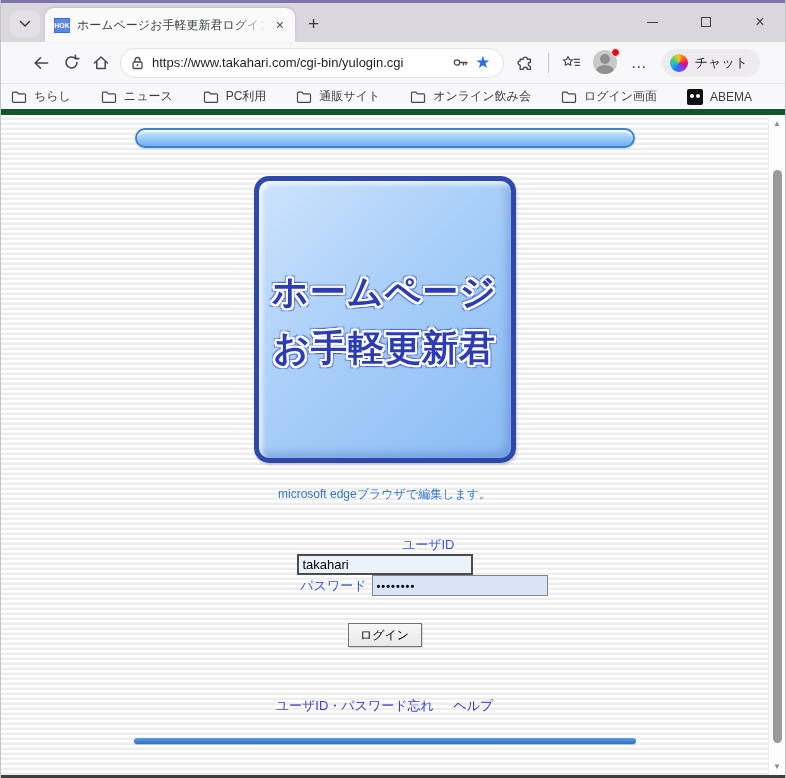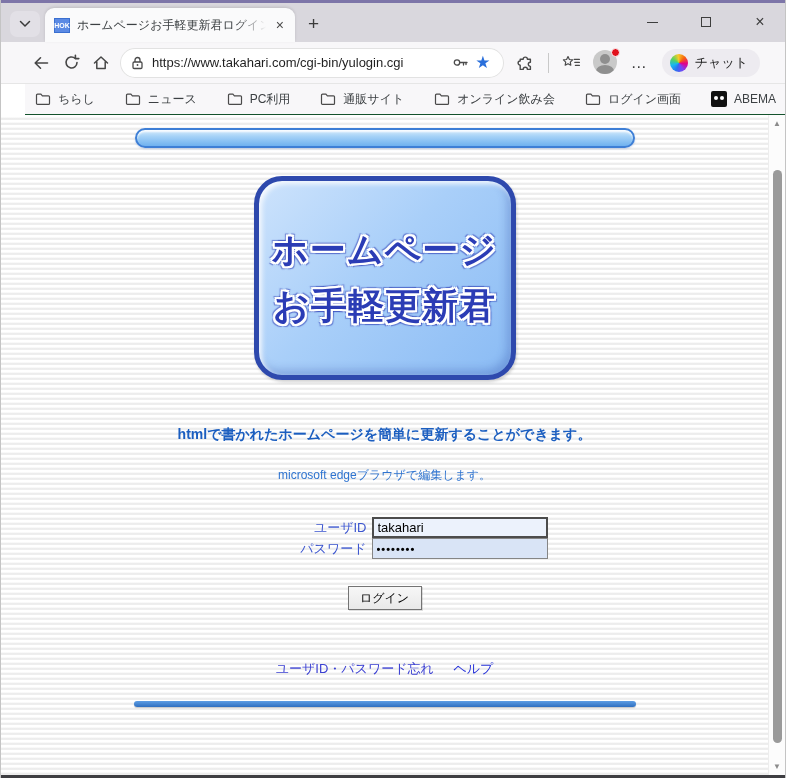--- a/index.html
+++ b/index.html
@@ -75,21 +75,21 @@
   .copilot-logo {
     width:18px; height:18px; border-radius:50%;
     background:conic-gradient(from 200deg,#2f6ff0,#18b8f0,#57d45f,#f7c828,#f7630c,#e3008c,#7b42f6,#2f6ff0);
     margin-right:7px;
   }
   .copilot-label { font-size:13px; color:#1f1f1f; }
 
   
   .bookmarks {
     height:31px; background:#f8f7f9; display:flex; align-items:center; padding:0 10px;
-    border-bottom:1px solid #14532d; gap:30px;margin-left:24px;
+    border-bottom:6px solid #14532d; gap:30px;
   }
   .bm-item { display:flex; align-items:center; gap:7px; font-size:12px; color:#3c4043; cursor:pointer; white-space:nowrap; }
   .abema-ico { width:16px; height:16px; background:#111; border-radius:2px; position:relative; }
   .abema-ico::before { content:""; position:absolute; left:3px; top:5px; width:4px; height:4px; border-radius:50%; background:#fff; }
   .abema-ico::after { content:""; position:absolute; right:3px; top:5px; width:4px; height:4px; border-radius:50%; background:#fff; }
 
   
   .content {
     position:relative; height:660px;
     background:repeating-linear-gradient(to bottom,
@@ -99,40 +99,40 @@
   .page { width:767px; height:100%; }
 
   .top-pill {
     width:500px; height:20px; border:2px solid #3e7fd6; border-radius:11px;
     background:linear-gradient(to bottom,#d6ebfc 0%,#a5d2f7 40%,#6fb1ef 100%);
     margin:13px auto 0;
     box-shadow:inset 0 2px 2px rgba(255,255,255,.85), 0 1px 2px rgba(60,100,180,.25);
   }
 
   .logo-box {
-    width:262px; height:204px; border:5px solid #2e49ad; border-radius:28px;
+    width:262px; height:287px; border:5px solid #2e49ad; border-radius:15px;
     margin:28px auto 0;
     background:linear-gradient(135deg,#cde3fc 0%,#a9cff9 45%,#8abbf4 100%);
     display:flex; flex-direction:column; align-items:center; justify-content:center; gap:16px;
     box-shadow:inset 3px 3px 5px rgba(255,255,255,.85), inset -4px -5px 8px rgba(40,70,160,.28), 1px 2px 3px rgba(0,0,0,.18);
   }
   .logo-text {
     font-size:36px; font-weight:bold; color:#2b3cb5; letter-spacing:1px; line-height:1.1;
     text-shadow:
       -2px -2px 0 #fff, 2px -2px 0 #fff, -2px 2px 0 #fff, 2px 2px 0 #fff,
       -2px 0 0 #fff, 2px 0 0 #fff, 0 -2px 0 #fff, 0 2px 0 #fff,
       -3px -3px 1px rgba(43,60,181,.55), 3px 3px 1px rgba(43,60,181,.55),
       3px -3px 1px rgba(43,60,181,.55), -3px 3px 1px rgba(43,60,181,.55);
   }
 
   .desc1 { margin-top:46px; text-align:center; font-size:14px; font-weight:bold; color:#1b5ec0; }
   .desc2 { margin-top:23px; text-align:center; font-size:12px; color:#2f74d0; }
 
   .form-row { display:flex; justify-content:center; align-items:center; }
-  .form-row.row1 { margin-top:33px; }
+  .form-row.row1 { margin-top:33px;flex-direction:column; }
   .form-row.row2 { }
   .form-label { width:150px; text-align:right; padding-right:5px; font-size:13px; color:#3b55cf; }
   .input-user {
     width:176px; height:21px; font-size:13px; font-family:"Liberation Sans","DejaVu Sans",sans-serif;
     background:#ecf2fc; border:2px solid #4c4c4c; padding:0 4px; color:#000; outline:none;
   }
   .input-pass {
     width:176px; height:21px; font-size:11px; font-weight:bold; letter-spacing:1px;
     font-family:"Liberation Sans","DejaVu Sans",sans-serif;
     background:#d9e4f6; border:1px solid #858585; padding:0 4px; color:#000; outline:none;
@@ -308,21 +308,20 @@
   <div class="content">
     <div class="page">
 
       <div class="top-pill"></div>
 
       <div class="logo-box">
         <div class="logo-text">ホームページ</div>
         <div class="logo-text">お手軽更新君</div>
       </div>
 
-      <div class="desc1">htmlで書かれたホームページを簡単に更新することができます。</div>
       <div class="desc2">microsoft edgeブラウザで編集します。</div>
 
       <div class="form-row row1">
         <span class="form-label">ユーザID</span>
         <input class="input-user" type="text" value="takahari" style="">
       </div>
 
       <div class="form-row row2">
         <span class="form-label">パスワード</span>
         <input class="input-pass" type="text" value="••••••••" style="">

